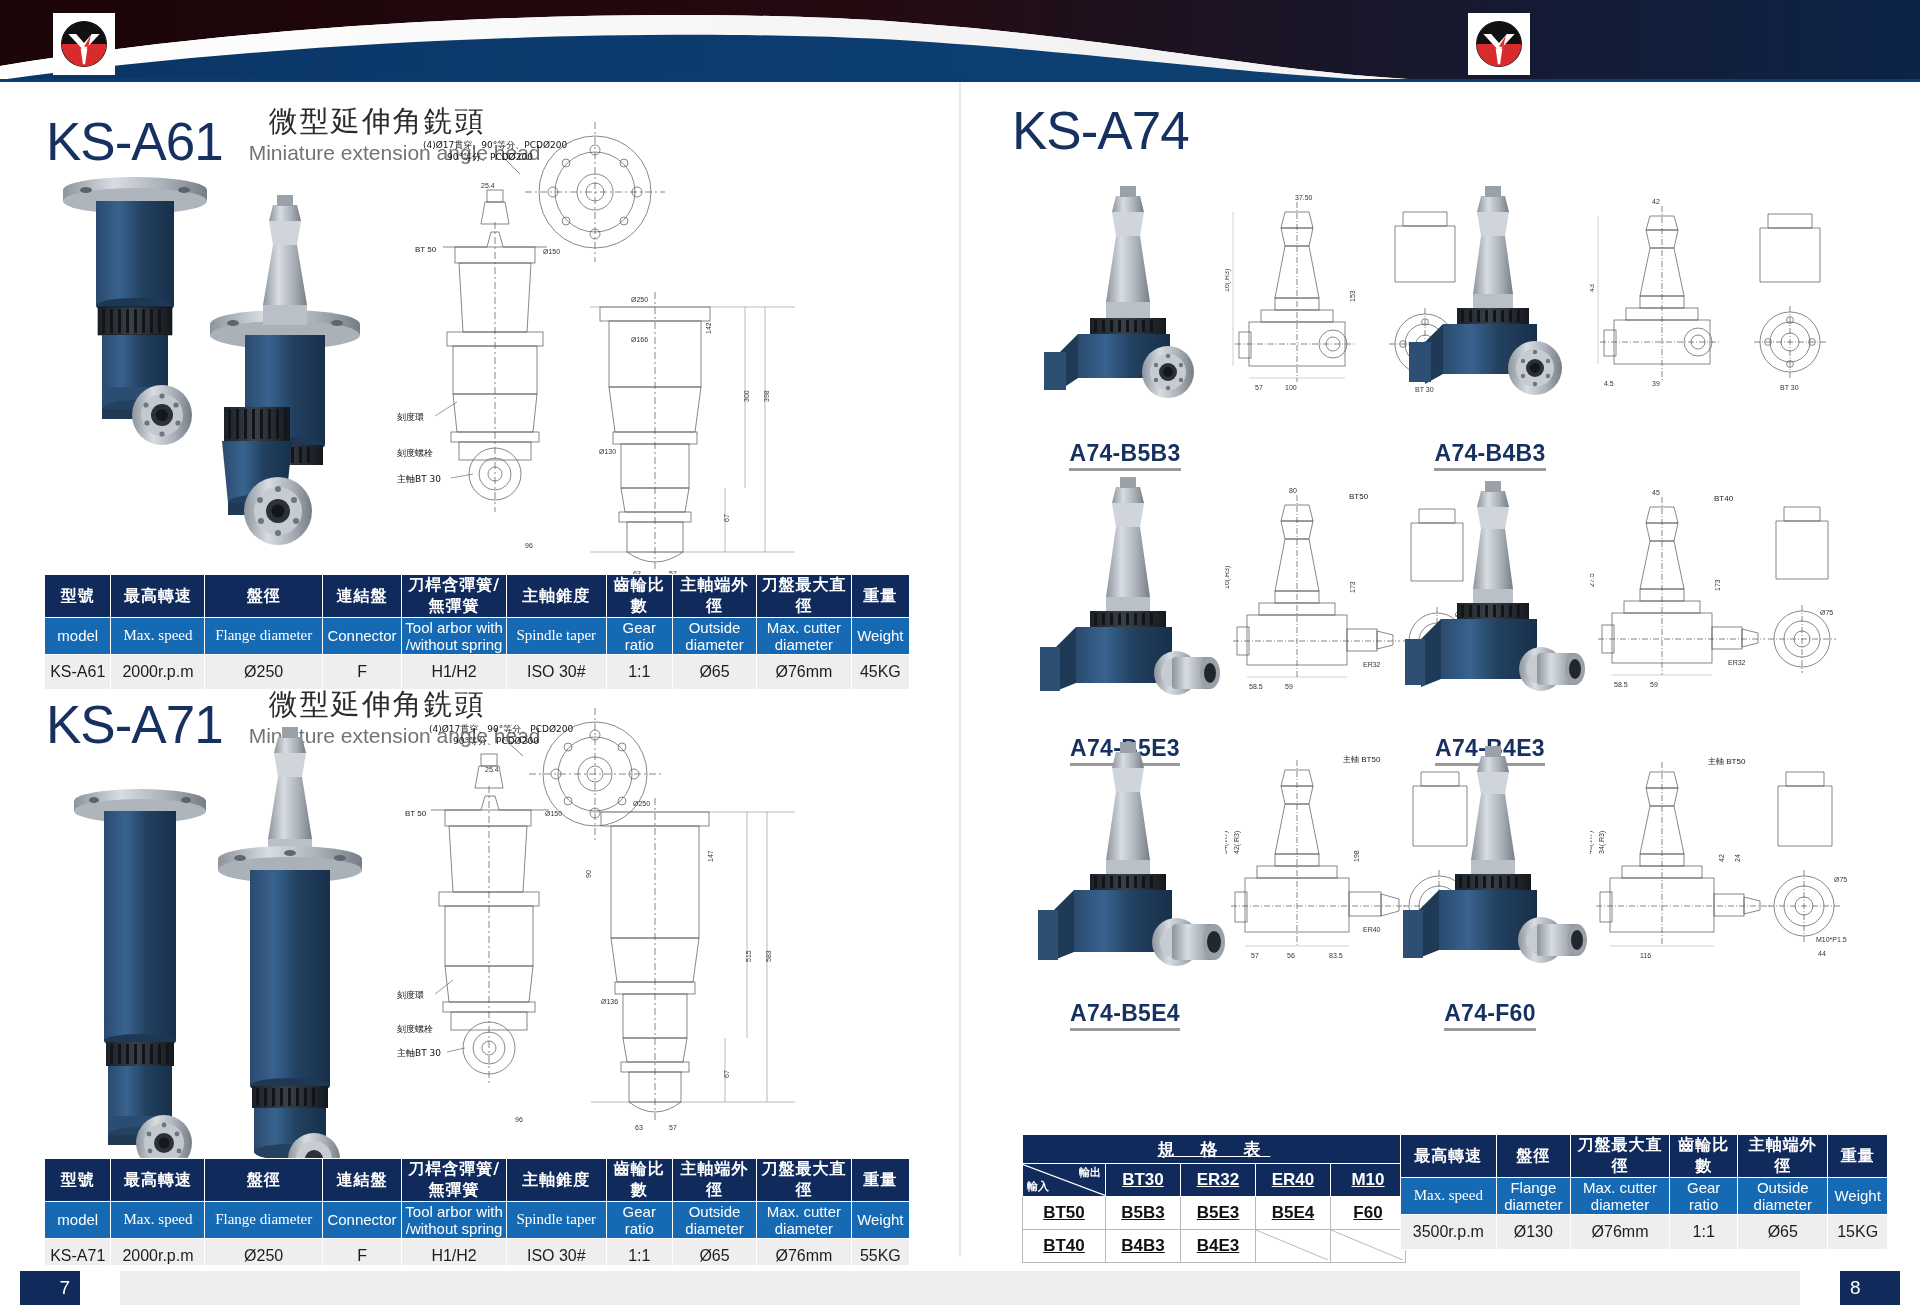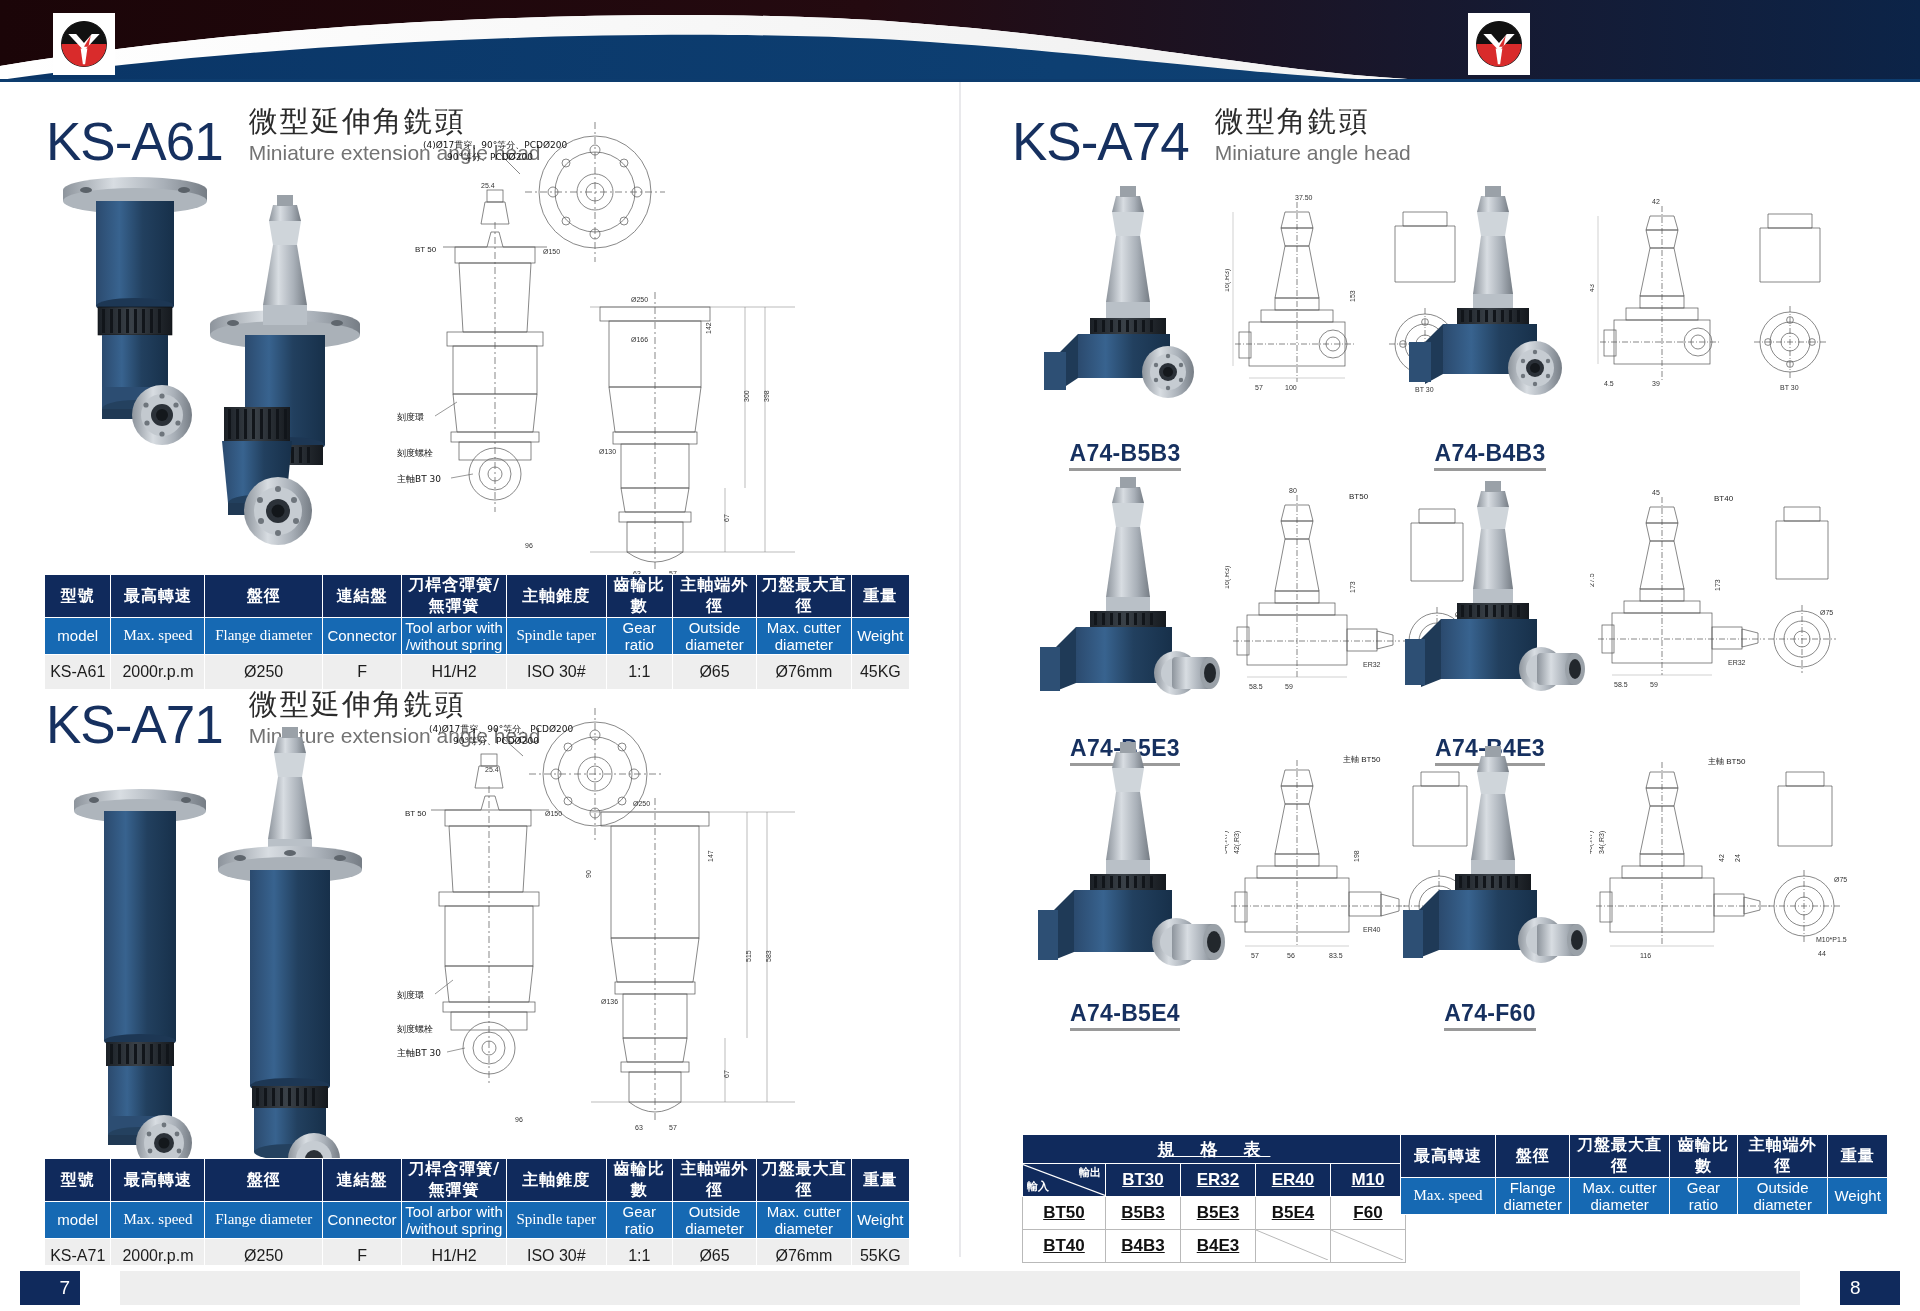--- a/index.html
+++ b/index.html
@@ -24,21 +24,21 @@
   .spread-divider{position:absolute;left:959px;top:0;width:2px;height:1175px;background:#e9e9ec;}
 
   
   .prod-title{position:absolute;display:flex;align-items:flex-end;}
   .prod-code{
     font-size:53px;font-weight:400;color:#16305f;letter-spacing:-1px;line-height:1;
     font-family:"Liberation Sans",sans-serif;
   }
   .prod-names{margin-left:26px;padding-bottom:3px;}
   .prod-cn{font-size:29px;color:#2b2b2b;line-height:1.18;letter-spacing:2px;
-           font-family:"DejaVu Sans","Liberation Sans",sans-serif;}
+           font-family:"DejaVu Sans","Liberation Sans",sans-serif;margin-left:20px;}
   .prod-en{font-size:21px;color:#737373;line-height:1.2;margin-top:2px;}
 
   
   .spec-table{position:absolute;border-collapse:collapse;}
   .spec-table th,.spec-table td{
     border:1px solid #ffffff;text-align:center;vertical-align:middle;
     padding:0 3px;
   }
   .spec-table tr.r-cn th{
     background:#102a5c;color:#fff;font-size:16px;height:28px;font-weight:700;
@@ -607,24 +607,20 @@
     <td>1:1</td>
     <td>Ø65</td>
     <td>Ø76mm</td>
     <td>55KG</td>
   </tr>
 </tbody>
     </table>
 
 <div class="prod-title" style="left:1012px; top:22px;">
   <div class="prod-code">KS-A74</div>
-  <div class="prod-names">
-    <div class="prod-cn">微型角銑頭</div>
-    <div class="prod-en">Miniature angle head</div>
-  </div>
 </div>
 
 <div class="variant" style="left:1020px; top:100px;">
   <svg width="210" height="250" viewBox="0 0 210 250">
     <path d="M96,14 L120,14 L124,30 L92,30 Z" fill="url(#metalA)"></path>
     <rect x="100" y="4" width="16" height="11" fill="#9aa1a8"></rect>
     <path d="M92,30 L124,30 L120,54 L96,54 Z" fill="#cfd5da"></path>
     <path d="M96,54 L120,54 L130,120 L86,120 Z" fill="url(#metalA)"></path>
     <rect x="86" y="120" width="44" height="16" fill="#b9c0c7"></rect>
     <rect x="70" y="136" width="76" height="16" fill="url(#darkA)"></rect>
@@ -1072,20 +1068,28 @@
     <th style="width:56px;">重量</th>
   </tr>
   <tr class="r-en">
     <th class="nowrap">Max. speed</th>
     <th>Flange diameter</th>
     <th>Max. cutter diameter</th>
     <th>Gear ratio</th>
     <th>Outside diameter</th>
     <th>Weight</th>
   </tr>
+  <tr class="r-val">
+    <td>3500r.p.m</td>
+    <td>Ø130</td>
+    <td>Ø76mm</td>
+    <td>1:1</td>
+    <td>Ø65</td>
+    <td>15KG</td>
+  </tr>
 </tbody>
     </table>
 
 </div>
 
 <div class="footer">
   <div class="foot-bar left"></div>
   <div class="foot-bar right"></div>
   <div class="pagenum left">7</div>
   <div class="pagenum right">8</div>

